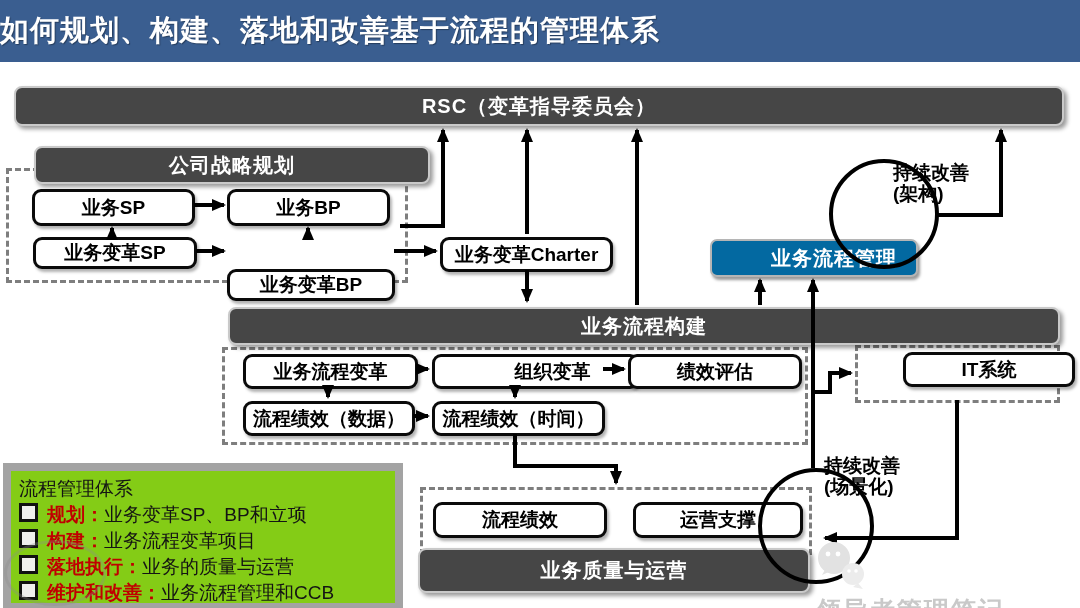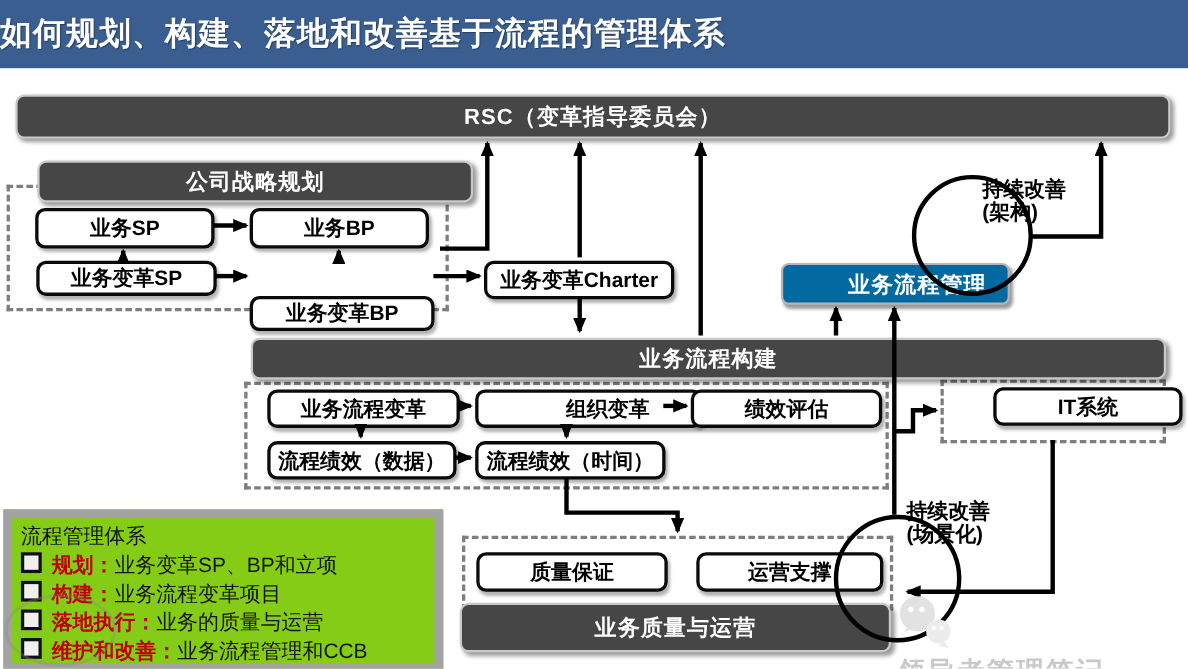--- a/index.html
+++ b/index.html
@@ -67,21 +67,21 @@
   <div class="box-white" style="left:243px;top:354px;width:169px;height:29px;">业务流程变革</div>
   <div class="box-white" style="left:432px;top:354px;width:167px;height:29px;padding-left:34px;">组织变革</div>
   <div class="box-white" style="left:628px;top:354px;width:168px;height:29px;">绩效评估</div>
   <div class="box-white" style="left:243px;top:401px;width:166px;height:29px;">流程绩效（数据）</div>
   <div class="box-white" style="left:432px;top:401px;width:167px;height:29px;">流程绩效（时间）</div>
 
   <div class="dashed" style="left:855px;top:345px;width:199px;height:52px;"></div>
   <div class="box-white" style="left:903px;top:352px;width:166px;height:29px;">IT系统</div>
 
   <div class="dashed" style="left:420px;top:487px;width:386px;height:62px;"></div>
-  <div class="box-white" style="left:433px;top:502px;width:168px;height:30px;">质量保证</div>
+  <div class="box-white" style="left:433px;top:502px;width:168px;height:30px;">流程绩效</div>
   <div class="box-white" style="left:633px;top:502px;width:164px;height:30px;">运营支撑</div>
   <div class="bar-dark" style="left:418px;top:548px;width:388px;height:41px;">业务质量与运营</div>
 
   <div class="loop-label" style="left:893px;top:162px;">
     <div>持续改善</div>
     <div>(架构)</div>
   </div>
   <div class="loop-label" style="left:824px;top:455px;">
     <div>持续改善</div>
     <div>(场景化)</div>

